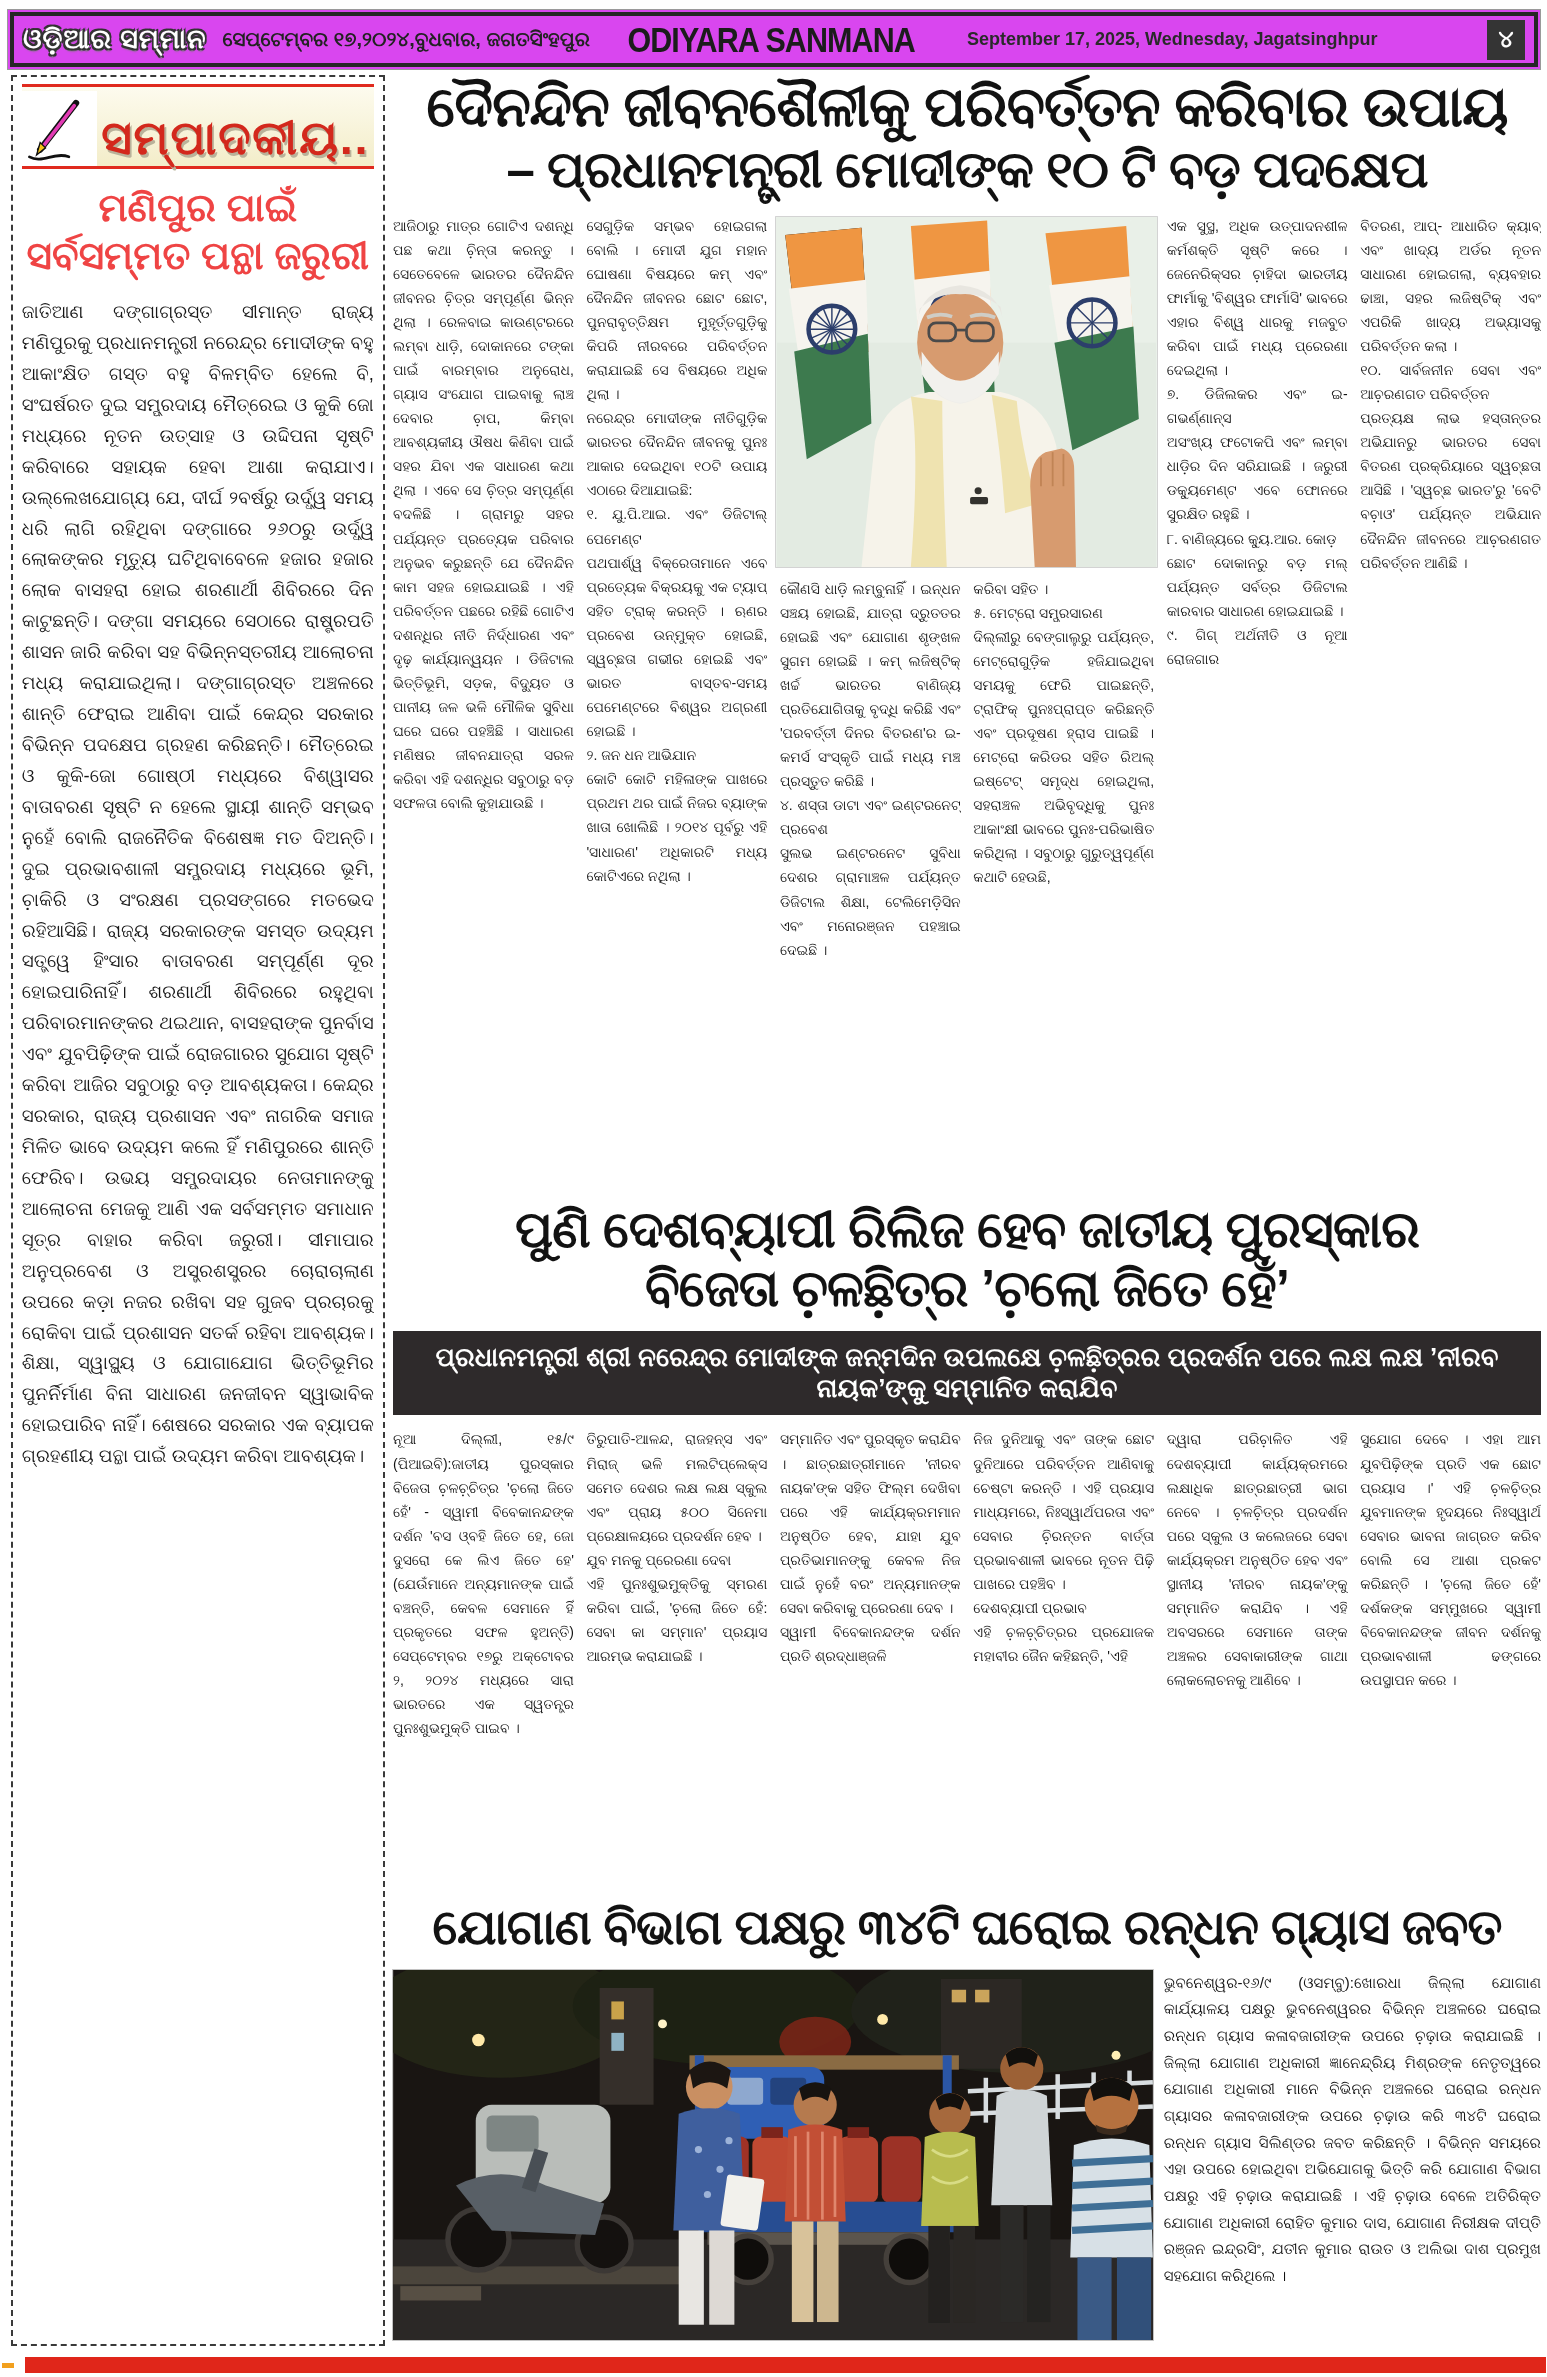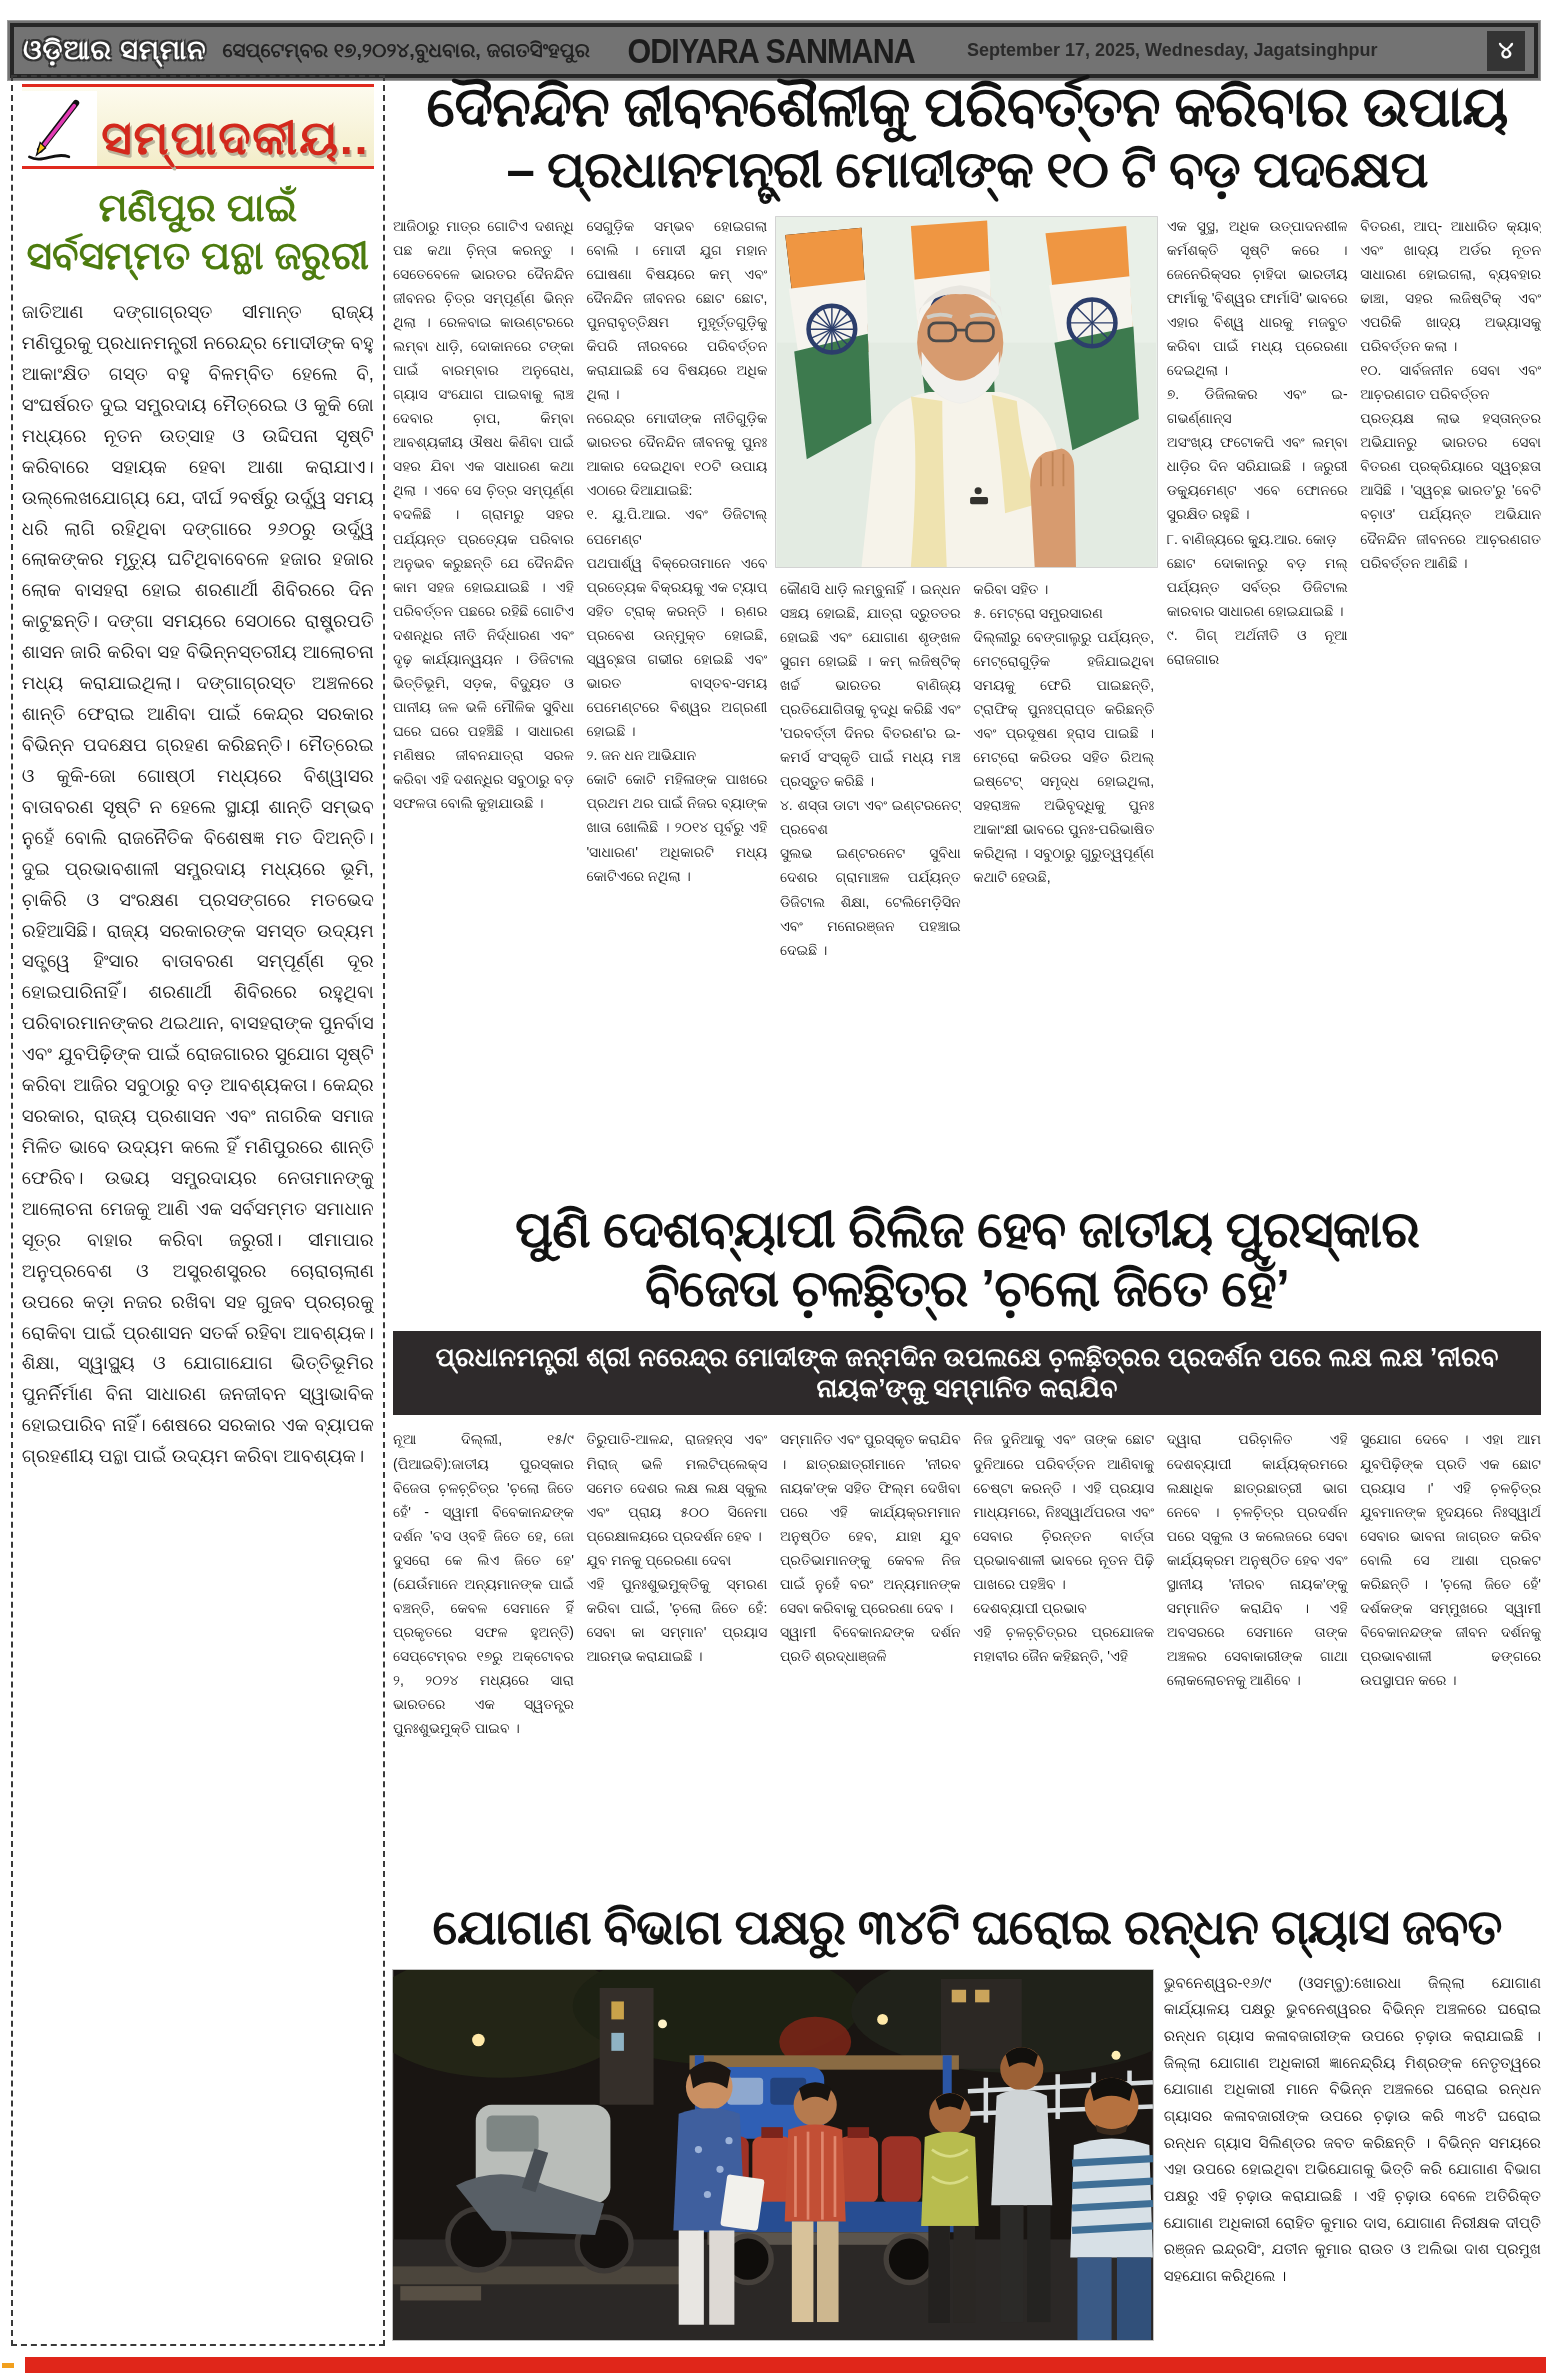--- a/index.html
+++ b/index.html
@@ -1,36 +1,36 @@
 <!DOCTYPE html>
 <html style="font-size:14.4px"><head>
 <meta charset="utf-8">
 <style>
   html,body{margin:0;padding:0;background:#fff;}
   .page{position:relative;width:1548px;height:2377px;background:#fff;overflow:hidden;
         font-family:"Liberation Sans","DejaVu Sans",sans-serif;color:#111;}
   
-  .masthead{position:absolute;left:7.2px;top:20px;right:7.2px;height:59px;border:1.8px solid #9a9a9a;background:#737373;padding-left:17px;}
+  .masthead{position:absolute;left:7.2px;top:9px;right:7.2px;height:59px;border:1.8px solid #9a9a9a;background:#d946ef;padding-left:17px;}
   .masthead-inner{position:absolute;inset:1.8px;border:4.5px solid #262626;display:flex;align-items:center;padding:0 9px;gap:16px;}
   .mast-logo{font-size:27px;font-weight:bold;color:#fff;letter-spacing:0.9px;
      text-shadow:-1.8px -1.8px 0 #333,1.8px -1.8px 0 #333,-1.8px 1.8px 0 #333,1.8px 1.8px 0 #333,0 2.7px 1.8px #777;}
   .mast-odate{font-size:20px;font-weight:bold;color:#222;flex:0 0 auto;}
   .mast-title{font-size:30.5px;font-weight:bold;letter-spacing:-0.9px;color:#1c1c1c;transform:scaleY(1.15);flex:0 0 auto;margin-left:21.6px;}
   .mast-edate{font-size:18px;font-weight:bold;color:#2a2a2a;margin-left:36px;flex:1 1 auto;}
   .mast-pageno{width:38px;height:40px;background:#343434;color:#fff;font-size:23.4px;font-weight:bold;
      display:flex;align-items:center;justify-content:center;margin-left:auto;}
   
   .editorial{position:absolute;left:10.8px;top:75px;width:374px;height:2271px;border:2.7px dashed #3a3a3a;
      padding:7.2px 9px;box-sizing:border-box;overflow:hidden;}
   .ed-banner{position:relative;border-top:3.6px solid #e02a1e;border-bottom:3.6px solid #e02a1e;
      background:linear-gradient(#fdfbee,#f3edc9);height:79px;display:flex;align-items:flex-end;}
   .ed-pen{width:75px;height:75px;background:#fff;flex:0 0 auto;display:flex;align-items:center;justify-content:center;}
   .ed-label{flex:1;text-align:center;font-size:47px;font-weight:bold;color:#d3281c;
      text-shadow:1.8px 2.7px 0 #b9b29a;letter-spacing:1.8px;}
-  .ed-headline{margin-top:14.4px;text-align:center;font-size:39px;line-height:1.25;font-weight:bold;color:#4d7c0f;}
+  .ed-headline{margin-top:14.4px;text-align:center;font-size:39px;line-height:1.25;font-weight:bold;color:#ef4444;}
   .ed-body{margin-top:16px;font-size:18.4px;line-height:1.68;text-align:justify;color:#161616;white-space:pre-line;
      height:1994px;overflow:hidden;}
   
   .headline-xl{font-size:56px;font-weight:bold;line-height:1.16;color:#121212;text-align:center;letter-spacing:-0.9px;}
   .headline-xl2{font-size:51px;font-weight:bold;line-height:1.16;color:#121212;text-align:center;letter-spacing:-0.9px;}
   .cols{display:flex;gap:12.6px;}
   .col{flex:1 1 0;font-size:14px;line-height:1.72;text-align:justify;color:#141414;white-space:pre-line;overflow:hidden;}
   
   .main-article{position:absolute;left:393px;top:75px;width:1148px;height:1121px;}
   .main-cols{margin-top:14.4px;height:941px;position:relative;}

